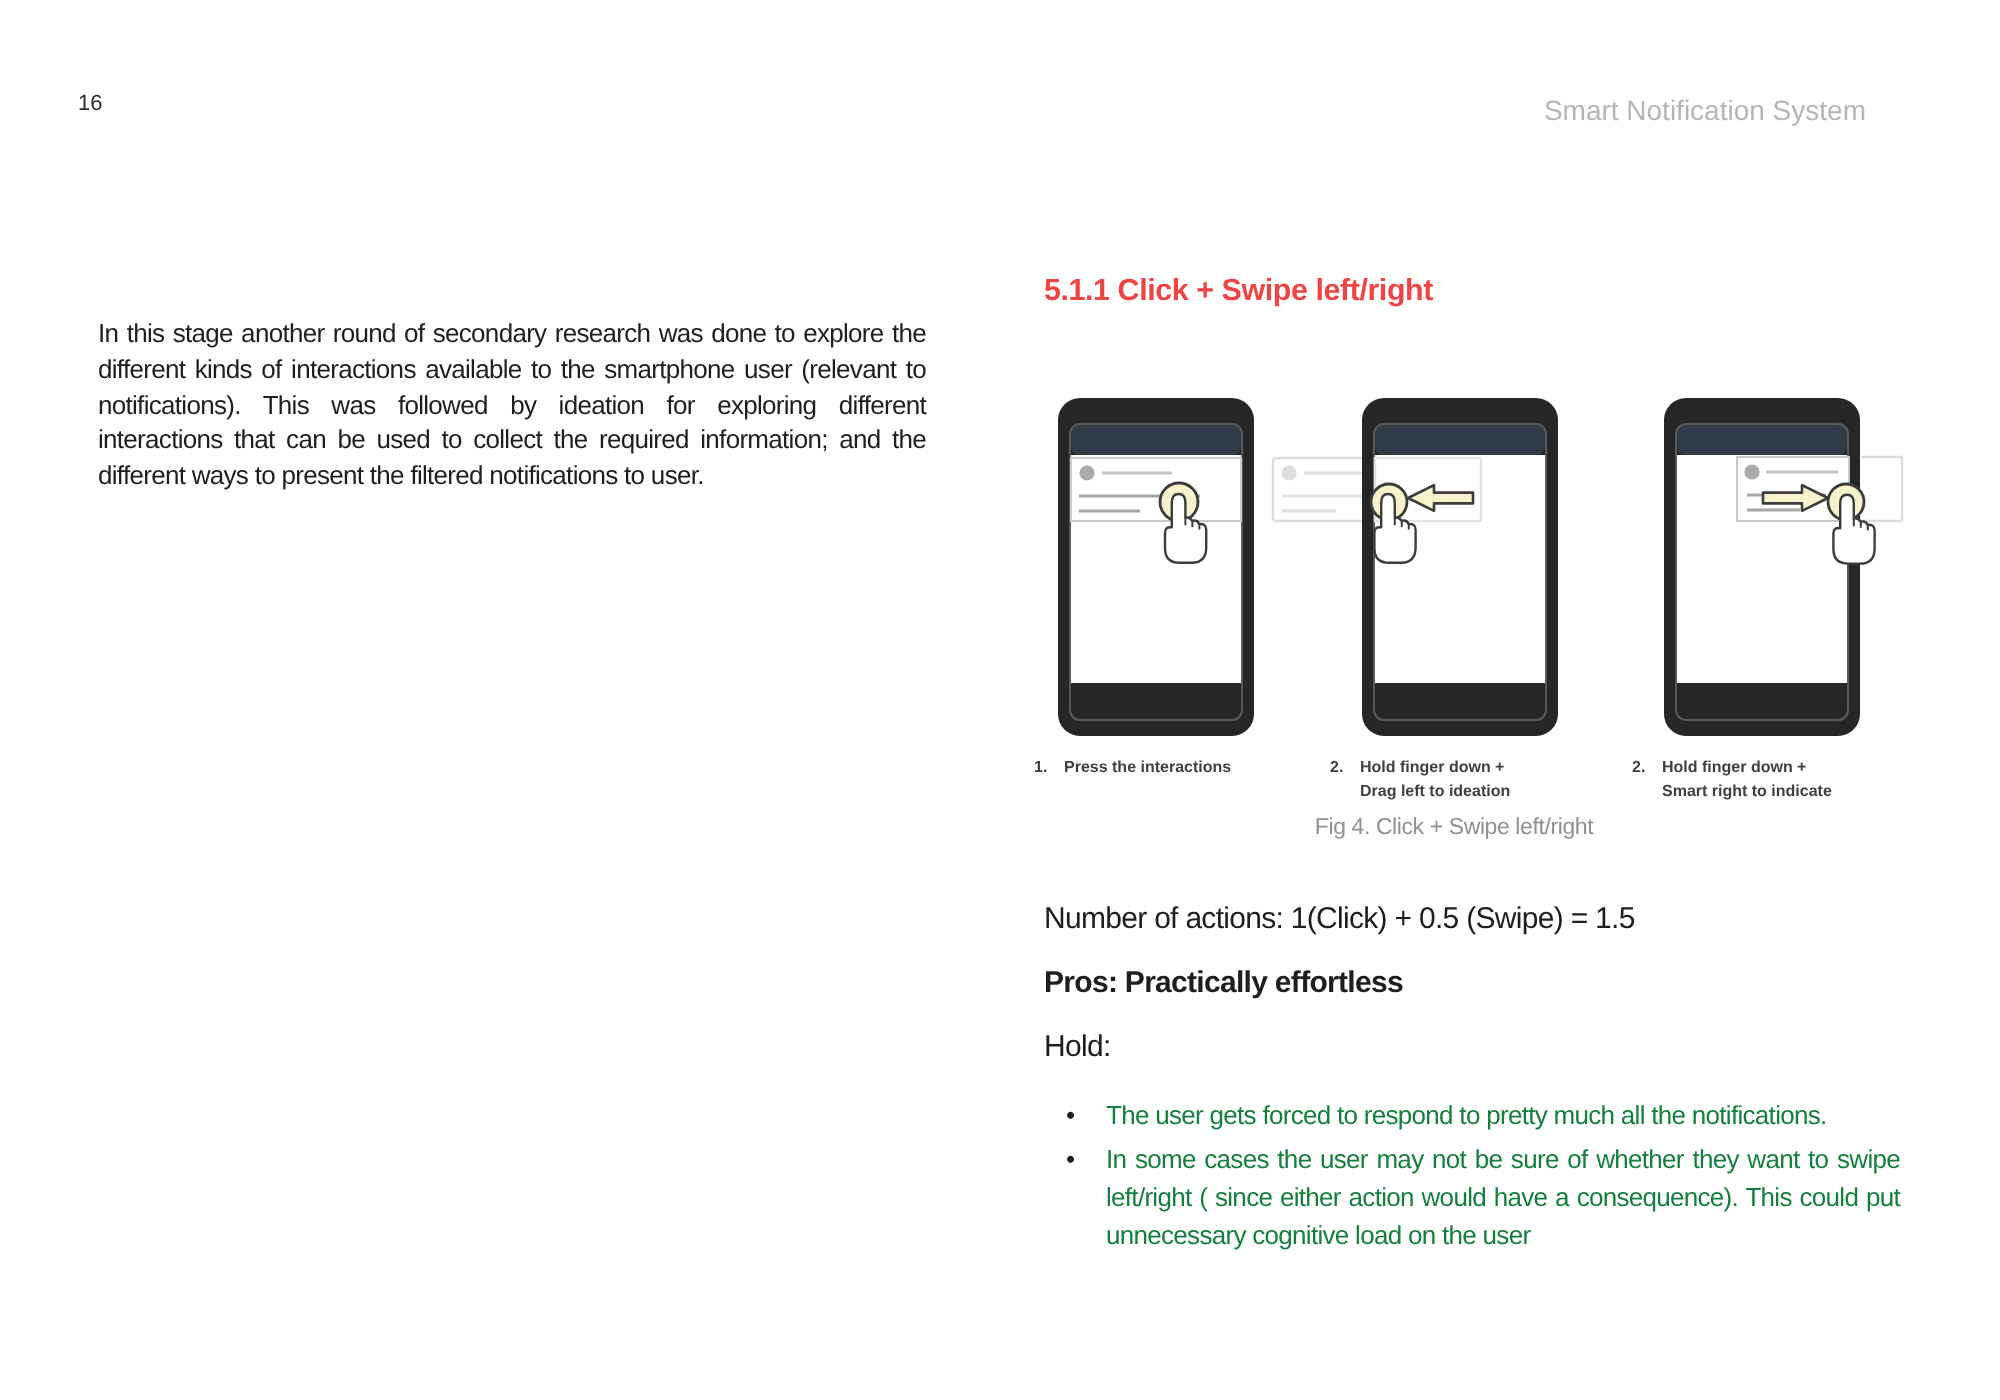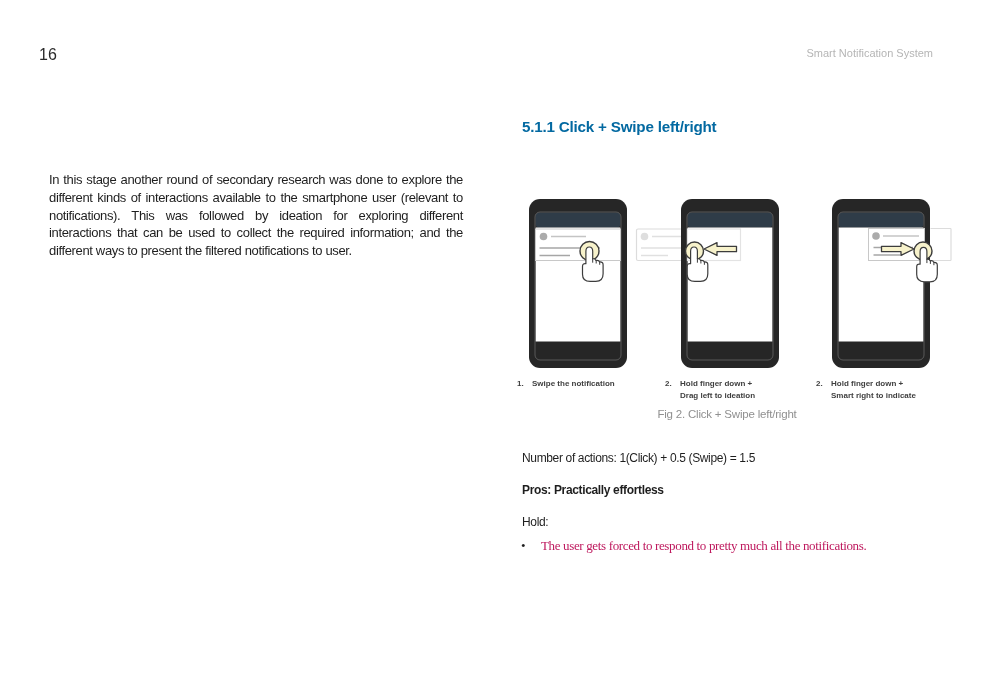--- a/index.html
+++ b/index.html
@@ -2,60 +2,60 @@
 <html><head>
 <meta charset="utf-8">
 <style>
   html,body { margin:0; padding:0; background:#fff; }
   .page {
     position:relative; width:1000px; height:700px; background:#ffffff;
     font-family:"Liberation Sans", sans-serif; color:#1d1d1d; overflow:hidden;
   }
   .abs { position:absolute; }
 
-  .page-num { left:39px; top:46px; font-size:16px; color:#2b2b2b; }
-  .header-right { right:67px; top:47px; font-size:11px; color:#b5b5b5; }
+  .page-num { left:39px; top:46px; font-size:11px; color:#2b2b2b; }
+  .header-right { right:67px; top:47px; font-size:14px; color:#b5b5b5; }
 
   .left-para {
     left:49px; width:414px; font-size:13px; letter-spacing:-0.35px;
     line-height:17.8px; color:#1e1e1e;
   }
   .justified { text-align:justify; text-align-last:left; }
-  .p1 { top:171px; }
+  .p1 { top:158px; }
   .p2 { top:284px; }
 
   .rc-heading {
-    left:522px; top:118px; font-size:15.2px; font-weight:bold;
-    letter-spacing:-0.2px; color:#0369a1;
+    left:522px; top:137px; font-size:15.2px; font-weight:bold;
+    letter-spacing:-0.2px; color:#ef4444;
   }
 
   .figure-svg { left:500px; top:195px; width:492px; height:180px; }
 
   .step-cap {
     top:378px; font-size:8px; font-weight:600; color:#3f3f3f;
     line-height:12px; display:flex;
   }
   .step-cap .num { width:15px; flex:0 0 15px; }
   .cap1 { left:517px; }
   .cap2 { left:665px; }
   .cap3 { left:816px; }
 
   .fig-caption {
     left:522px; top:408px; width:410px; text-align:center;
     font-size:11.5px; letter-spacing:-0.2px; color:#909090;
   }
 
-  .rc-line { left:522px; font-size:12px; letter-spacing:-0.35px; color:#1e1e1e;text-align:right; }
+  .rc-line { left:522px; font-size:15px; letter-spacing:-0.35px; color:#1e1e1e;text-align:right; }
   .actions-line { top:451px; }
   .pros-line { top:483px;font-weight:bold; }
   .cons-label { top:515px; }
 
   .cons-list {
-    left:522px; top:536px; width:416px; margin:0; padding:0; list-style:none;
-    font-size:13px; letter-spacing:-0.35px; color:#be185d; line-height:19px;font-family:Liberation Serif, serif;
+    left:522px; top:536px; width:416px; margin:12px; padding:0; list-style:none;
+    font-size:13px; letter-spacing:-0.35px; color:#15803d; line-height:19px;
   }
   .cons-list li { position:relative; padding-left:19px; margin:0 0 3px 0; }
   .cons-list li::before {
     content:"\2022"; position:absolute; left:-1px; top:0; color:#1e1e1e;
   }
 </style>
 </head>
 <body>
 
 <div class="page">
@@ -131,42 +131,43 @@
       <g transform="translate(423.5,57.2)">
         <path d="M -3.4,-0.5 Q -3.4,-4.8 0,-4.8 Q 3.4,-4.8 3.4,-0.5 L 3.4,7 Q 5.8,6.6 6.7,8.6 Q 9.5,8 10.3,10.2 Q 13.8,9.9 13.8,13 L 13.8,22 Q 13.8,29.6 6.5,29.6 L 0.8,29.6 Q -6.8,29.6 -6.8,22.4 L -6.8,14.6 Q -6.8,11.4 -3.4,11.9 Z" fill="#ffffff" stroke="#3c3c3c" stroke-width="1.2" stroke-linejoin="round"></path>
         <path d="M 3.4,7 L 3.4,10.5 M 6.9,8.8 L 6.9,11.3 M 10.4,10.4 L 10.4,12.6" fill="none" stroke="#3c3c3c" stroke-width="1" stroke-linecap="round"></path>
       </g>
     </g>
   </svg>
 
   <div class="abs step-cap cap1">
     <span class="num">1.</span>
     <span class="lines">
-      <div>Swipe the notification</div>
+      <div>Press the interactions</div>
       <div></div>
     </span>
   </div>
   <div class="abs step-cap cap2">
     <span class="num">2.</span>
     <span class="lines">
       <div>Hold finger down +</div>
       <div>Drag left to ideation</div>
     </span>
   </div>
   <div class="abs step-cap cap3">
     <span class="num">2.</span>
     <span class="lines">
       <div>Hold finger down +</div>
       <div>Smart right to indicate</div>
     </span>
   </div>
 
-  <div class="abs fig-caption">Fig 2. Click + Swipe left/right</div>
+  <div class="abs fig-caption">Fig 4. Click + Swipe left/right</div>
 
   <div class="abs rc-line actions-line">Number of actions: 1(Click) + 0.5 (Swipe) = 1.5</div>
   <div class="abs rc-line pros-line">Pros: Practically effortless</div>
   <div class="abs rc-line cons-label">Hold:</div>
 
   <ul class="abs cons-list">
     <li>The user gets forced to respond to pretty much all the notifications.</li>
+    <li class="justified">In some cases the user may not be sure of whether they want to swipe left/right ( since either action would have a consequence). This could put unnecessary cognitive load on the user</li>
   </ul>
 
 </div>
 
 </body></html>

